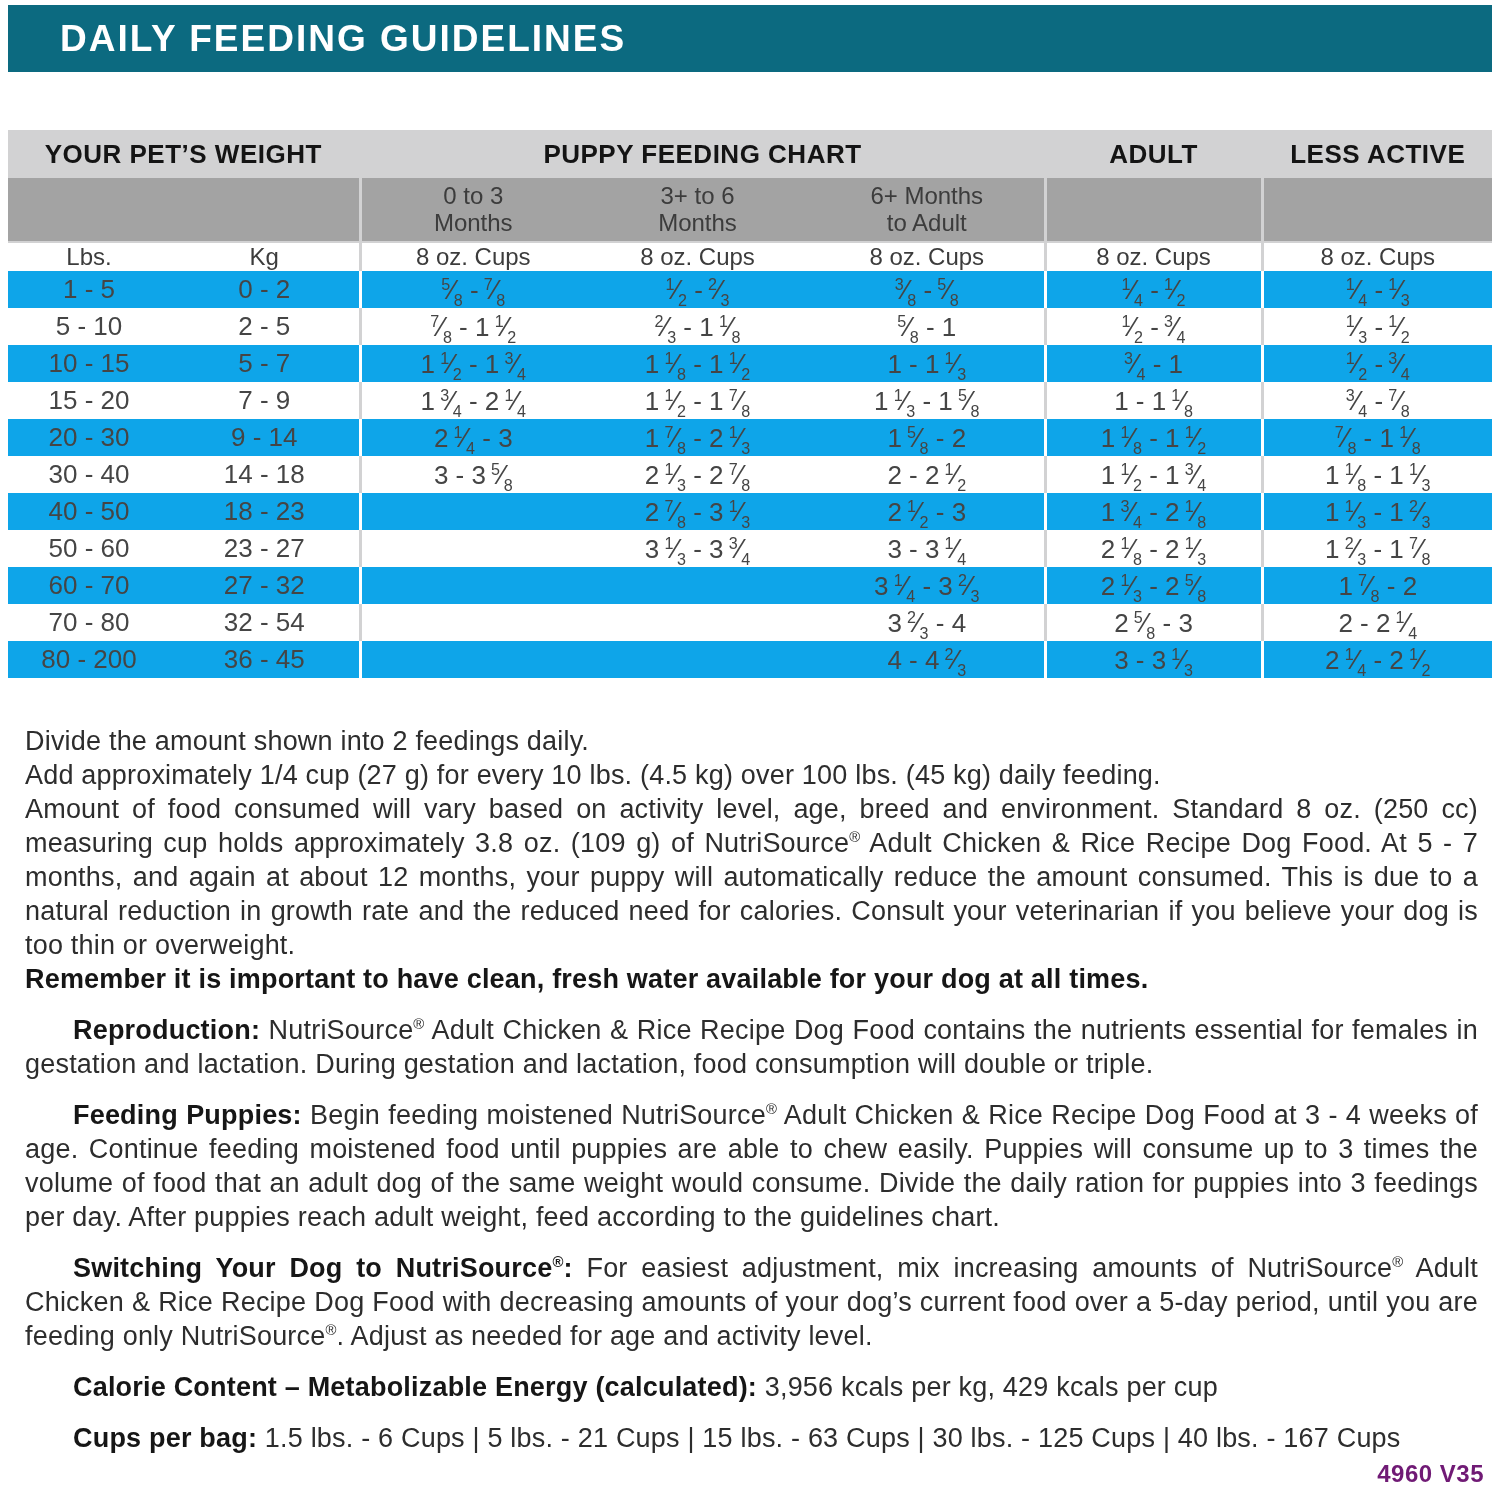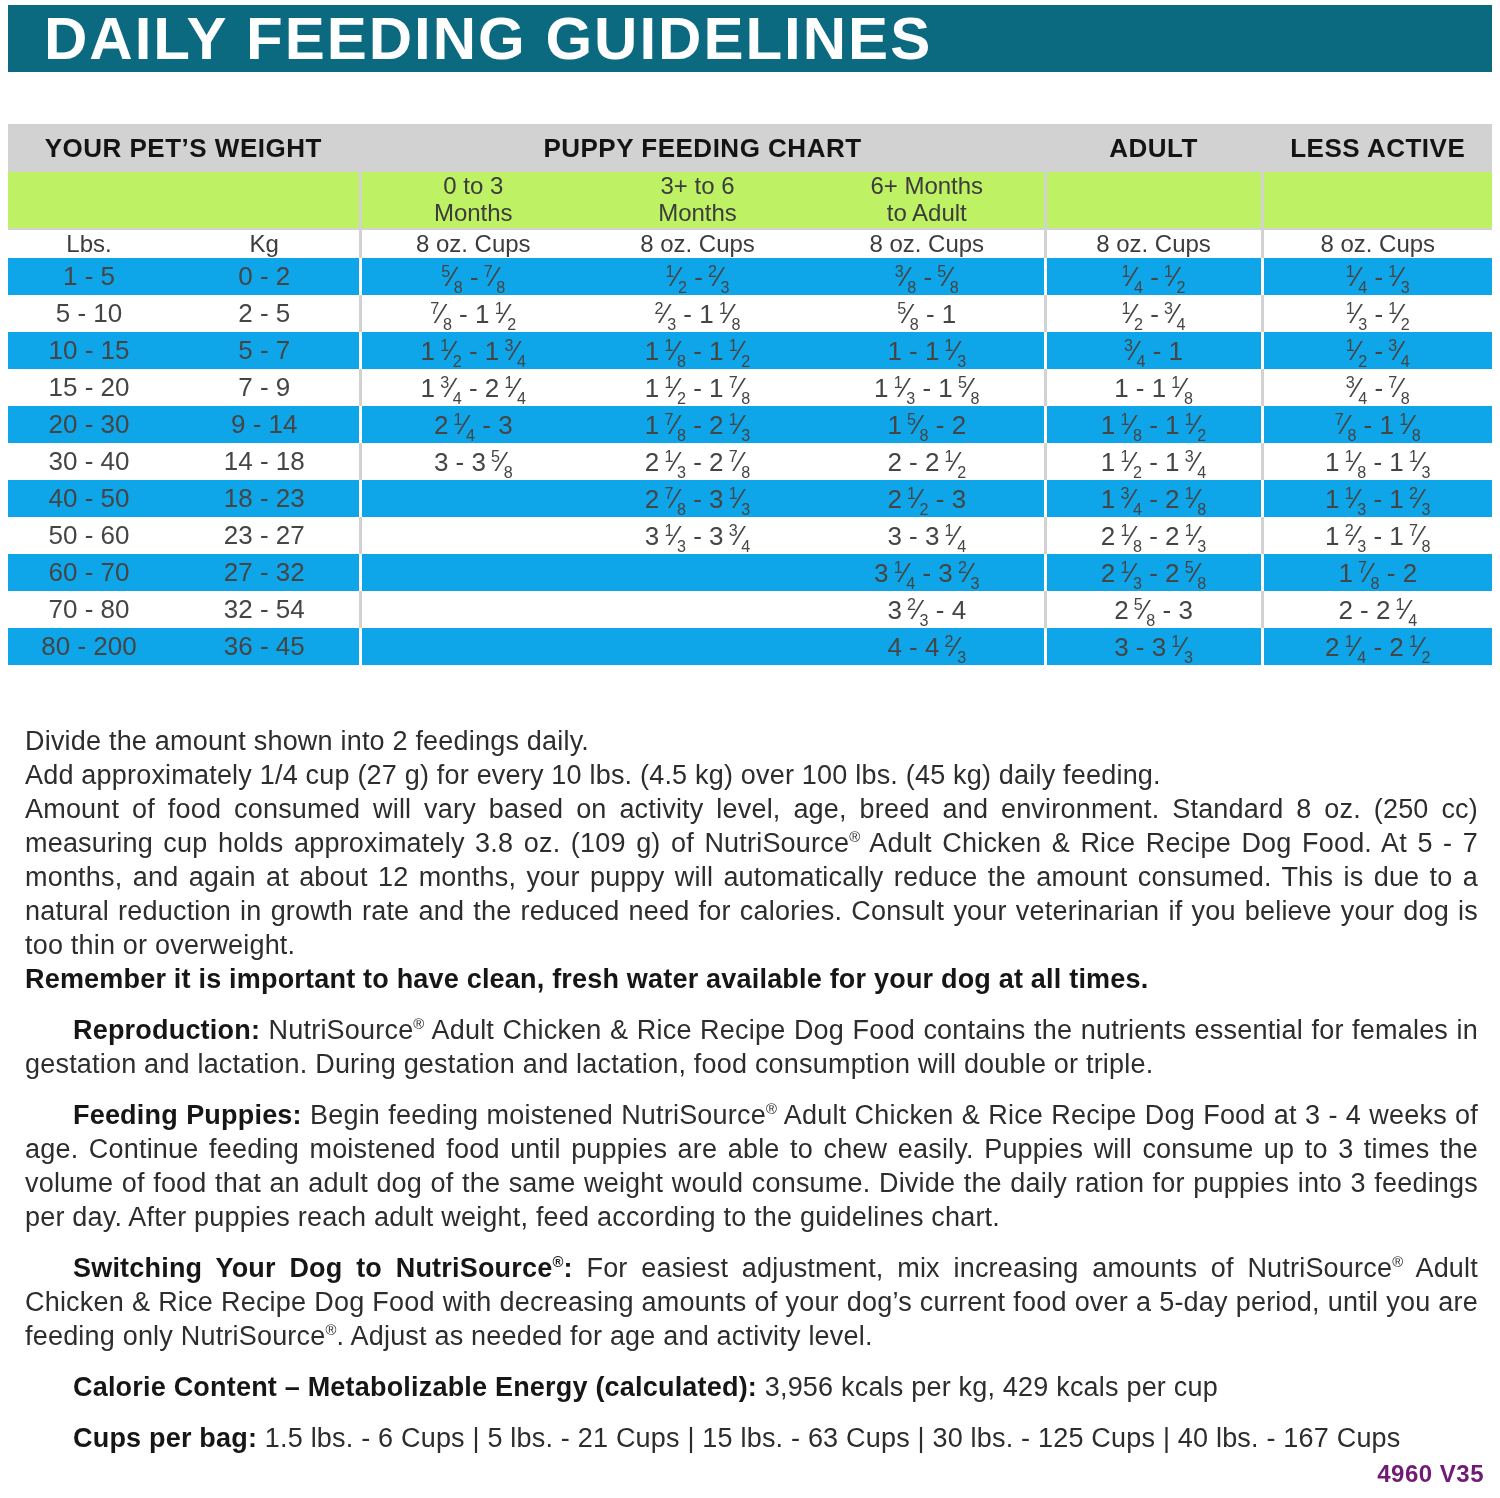--- a/index.html
+++ b/index.html
@@ -11,35 +11,35 @@
     color:#2d2d2d;
     overflow:hidden;
   }
   
   .banner{
     position:absolute;top:5px;left:8px;right:8px;height:67px;
     background:#0c6a80;
     display:flex;align-items:center;
   }
   .banner span{
-    color:#fff;font-weight:bold;font-size:60px;letter-spacing:2px;
-    padding-left:36px;white-space:nowrap;
+    color:#fff;font-weight:bold;font-size:37px;letter-spacing:2px;
+    padding-left:52px;white-space:nowrap;
   }
   
   table.feed{
-    position:absolute;top:124px;left:8px;
+    position:absolute;top:130px;left:8px;
     width:1484px;border-collapse:collapse;table-layout:fixed;
   }
   table.feed th, table.feed td{
     padding:0;text-align:center;vertical-align:middle;
     font-weight:normal;overflow:hidden;
   }
   tr.ghead{height:48px;background:#d2d2d3;}
   tr.ghead th{font-weight:bold;font-size:26px;color:#141414;letter-spacing:.5px;}
-  tr.months{height:57px;background:#bef264;}
+  tr.months{height:64px;background:#a3a3a3;}
   tr.months td{font-size:24px;color:#3c3c3c;line-height:1.12;white-space:pre-line;}
   tr.units{height:26px;background:#fff;}
   tr.units td{font-size:24px;color:#3c3c3c;border-top:2px solid #d2d2d3;}
   tr.drow{height:37px;}
   tr.drow td{font-size:26px;color:#454545;}
   tr.drow.stripe{background:#0ea5e9;}
   td.sep,th.sep{border-left:3px solid #d2d2d3;}
   tr.drow.stripe td.sep{border-left-color:#fff;}
   tr.drow:not(.stripe) td.sep{border-left-color:#d2d2d3;}
   

